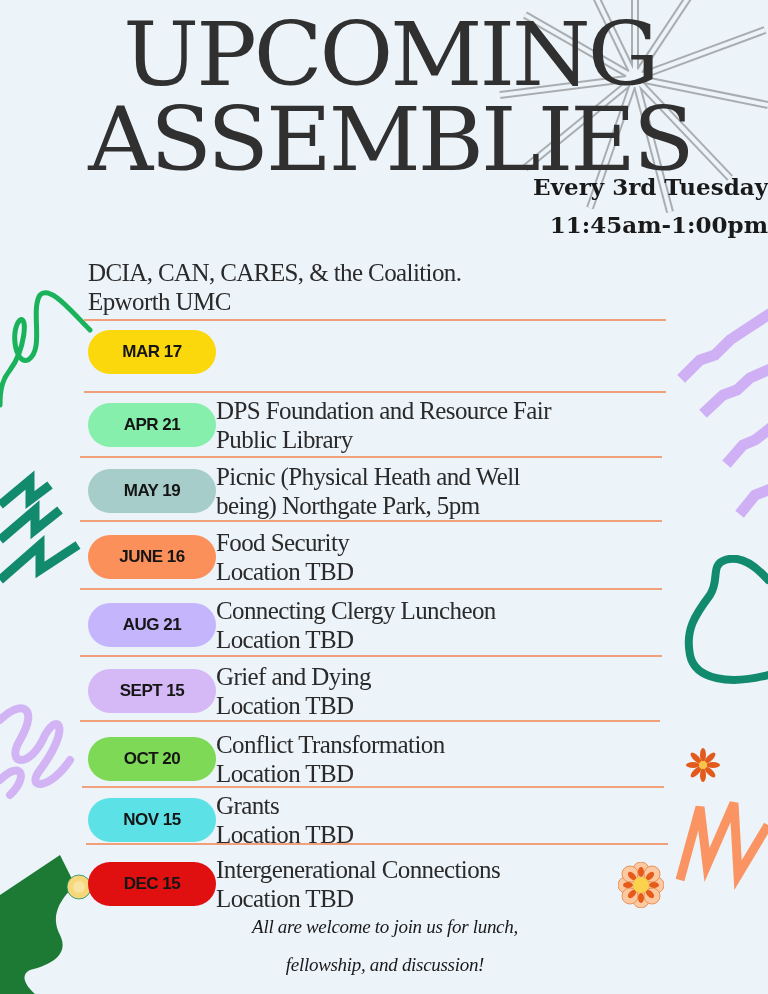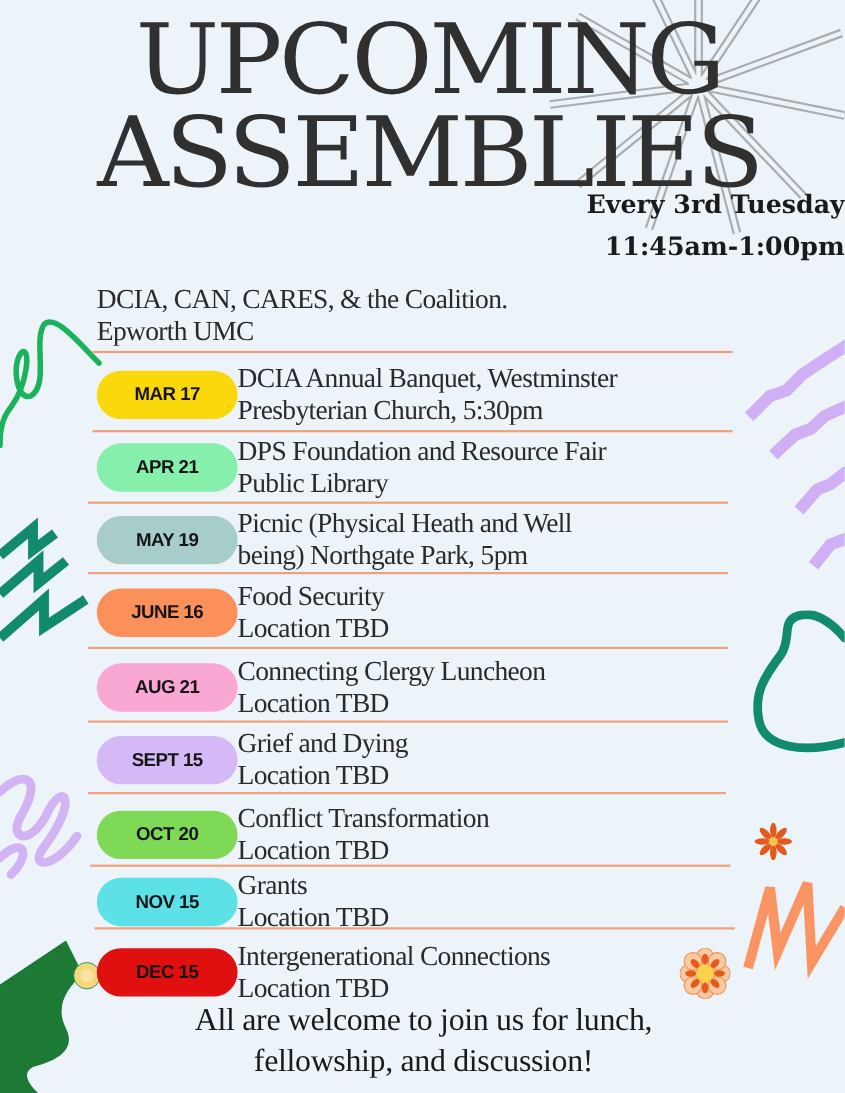--- a/index.html
+++ b/index.html
@@ -40,22 +40,23 @@
   }
   .desc {
     flex: 1; text-align: left; font-size: 25px; line-height: 29px;
     color: #2a2a2a; letter-spacing: -0.6px; margin-left: 0px;
   }
   .divider {
     position: absolute; height: 2px; background: #f0a07a;
   }
   .footer {
     position: absolute; left: 150px; width: 470px; text-align: center;
-    font-size: 29px; line-height: 38px; color: #1a1a1a;
+    font-size: 19px; line-height: 38px; color: #1a1a1a;
     letter-spacing: -0.3px;
+    font-style: italic;
   }
 </style>
 </head>
 <body>
 
 <svg class="deco" style="left:490px;top:0;z-index:1" width="278" height="230" viewBox="0 0 278 230">
   <g stroke="#a9adb0" stroke-width="8" fill="none" stroke-linecap="butt">
     <g stroke="#a9adb0">
       <line x1="145" y1="78" x2="105" y2="-5"></line>
       <line x1="145" y1="78" x2="145" y2="-10"></line>
@@ -176,24 +177,20 @@
 <div class="row" style="top:258px">
   <div class="desc">
     <div>DCIA, CAN, CARES, &amp; the Coalition.</div>
     <div>Epworth UMC</div>
   </div>
 </div>
 <div class="divider" style="top:319px;left:84px;width:582px"></div>
 
 <div class="row" style="top:330px">
   <div class="pill" style="background:#fad80c">MAR 17</div>
-  <div class="desc">
-    <div>DCIA Annual Banquet, Westminster</div>
-    <div>Presbyterian Church, 5:30pm</div>
-  </div>
 </div>
 <div class="divider" style="top:391px;left:84px;width:582px"></div>
 
 <div class="row" style="top:396px">
   <div class="pill" style="background:#86efac">APR 21</div>
   <div class="desc">
     <div>DPS Foundation and Resource Fair</div>
     <div>Public Library</div>
   </div>
 </div>
@@ -211,21 +208,21 @@
 <div class="row" style="top:528px">
   <div class="pill" style="background:#fc905b">JUNE 16</div>
   <div class="desc">
     <div>Food Security</div>
     <div>Location TBD</div>
   </div>
 </div>
 <div class="divider" style="top:588px;left:80px;width:582px"></div>
 
 <div class="row" style="top:596px">
-  <div class="pill" style="background:#f9a8d4">AUG 21</div>
+  <div class="pill" style="background:#c4b5fd">AUG 21</div>
   <div class="desc">
     <div>Connecting Clergy Luncheon</div>
     <div>Location TBD</div>
   </div>
 </div>
 <div class="divider" style="top:655px;left:80px;width:582px"></div>
 
 <div class="row" style="top:662px">
   <div class="pill" style="background:#d5b8f6">SEPT 15</div>
   <div class="desc">

